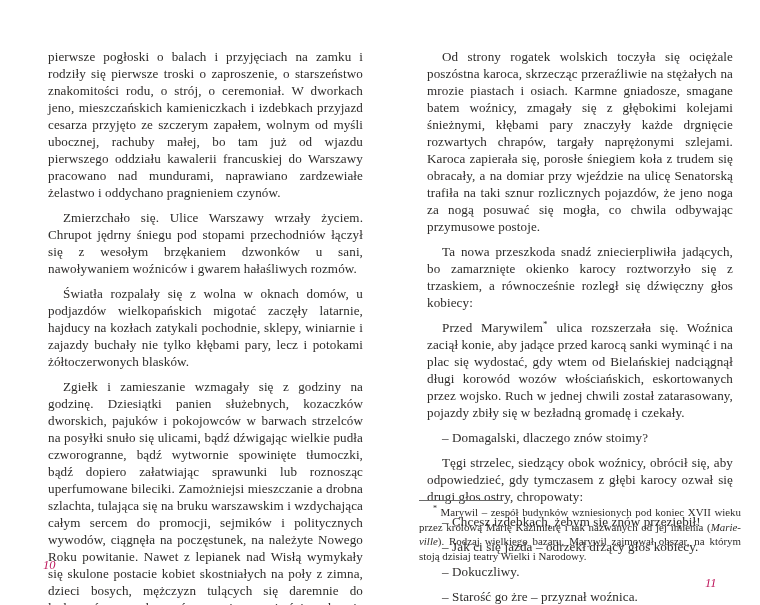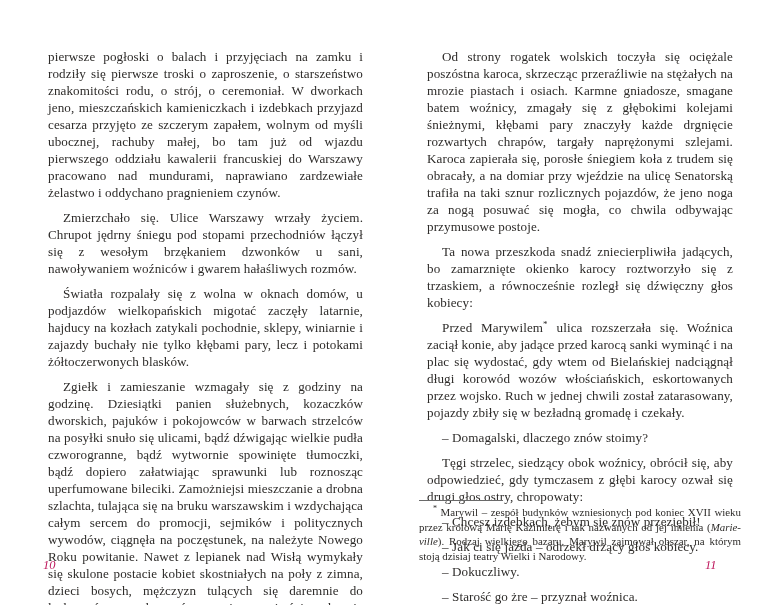--- a/index.html
+++ b/index.html
@@ -65,21 +65,21 @@
 
   .folio {
     position: absolute;
     top: 558px;
     font-size: 12.5px;
     font-style: italic;
     color: #be185d;
     text-align: center;
   }
   .folio-left  { left: 43px; }
-  .folio-right { left: 705px; }
+  .folio-right { left: 705px; margin-top: 18px; }
 </style>
 </head>
 <body>
 
 <div class="page page-left">
   <p class="para noindent">pierwsze pogłoski o balach i przyjęciach na zamku i rodziły się pierwsze troski o zaproszenie, o starszeństwo znakomitości rodu, o strój, o ceremoniał. W dworkach jeno, mieszczańskich kamieniczkach i izdebkach przyjazd cesarza przyjęto ze szczerym zapałem, wolnym od myśli ubocznej, rachuby małej, bo tam już od wjazdu pierwszego oddziału kawalerii francuskiej do Warszawy pracowano nad mundurami, naprawiano zardzewiałe żelastwo i oddychano pragnieniem czynów.</p>
   <p class="para">Zmierzchało się. Ulice Warszawy wrzały życiem. Chrupot jędrny śniegu pod stopami przechodniów łączył się z wesołym brzękaniem dzwonków u sani, nawoływaniem woźniców i gwarem hałaśliwych rozmów.</p>
   <p class="para">Światła rozpalały się z wolna w oknach domów, u podjazdów wielkopańskich migotać zaczęły latarnie, hajducy na kozłach zatykali pochodnie, sklepy, winiarnie i zajazdy buchały nie tylko kłębami pary, lecz i potokami żółtoczerwonych blasków.</p>
   <p class="para">Zgiełk i zamieszanie wzmagały się z godziny na godzinę. Dziesiątki panien służebnych, kozaczków dworskich, pajuków i pokojowców w barwach strzelców na posyłki snuło się ulicami, bądź dźwigając wielkie pudła czworogranne, bądź wytwornie spowinięte tłumoczki, bądź dopiero załatwiając sprawunki lub roznosząc uperfumowane bileciki. Zamożniejsi mieszczanie a drobna szlachta, tulająca się na bruku warszawskim i wzdychająca całym sercem do promocji, sejmików i politycznych wywodów, ciągnęła na poczęstunek, na należyte Nowego Roku powitanie. Nawet z lepianek nad Wisłą wymykały się skulone postacie kobiet skostniałych na poły z zimna, dzieci bosych, mężczyzn tulących się daremnie do łachmanów przed mroźnym wiewem i śpieszyły się dopiero groszaków szukać czy ostatnie dytki karczmarzowi oddać, byle weselem Rok Nowy spotkać, a za pomyślność przepić i nędzę swoją bodaj na noc jedną zdławić.</p>
 

